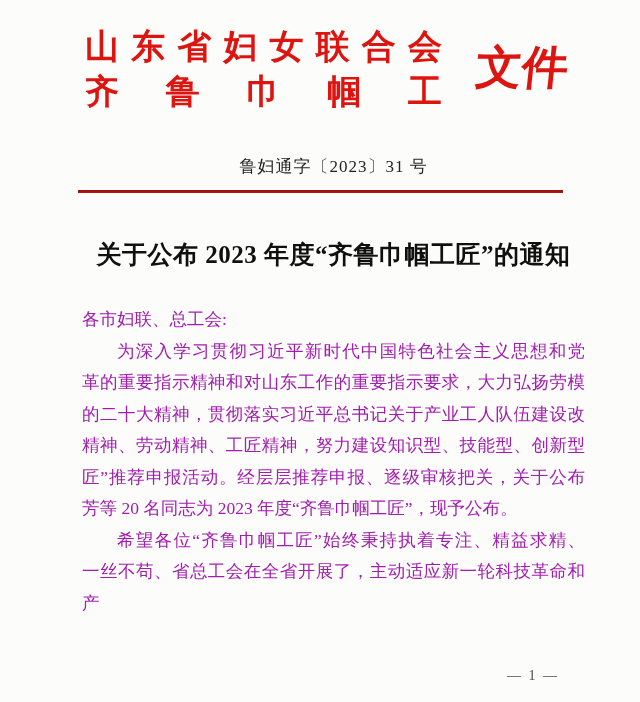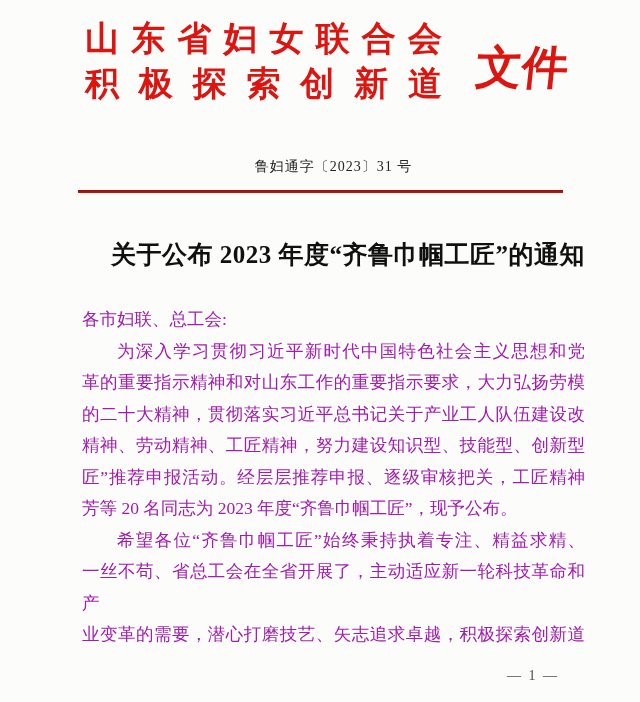--- a/index.html
+++ b/index.html
@@ -8,21 +8,21 @@
     width: 640px;
     height: 702px;
     background: #fcfcfa;
     font-family: "Liberation Serif", "DejaVu Serif", serif;
     overflow: hidden;
     color: #1f1f1f;
   }
   
   .org-lines {
     position: absolute;
-    top: 16px;
+    top: 24px;
     left: 85px;
     width: 357px;
   }
   .org-line {
     font-size: 34px;
     line-height: 45px;
     font-weight: 700;
     color: #dd1510;
     text-align: justify;
     text-align-last: justify;
@@ -38,40 +38,40 @@
     color: #dd1510;
     transform: skewX(-6deg);
     white-space: nowrap;
   }
   .doc-number {
     position: absolute;
     top: 155px;
     left: 82px;
     width: 503px;
     text-align: center;
-    font-size: 14px;
+    font-size: 17px;
     line-height: 24px;
     letter-spacing: 1px;
     color: #242424;
   }
   .red-rule {
     position: absolute;
     top: 190px;
     left: 78px;
     width: 485px;
     height: 3px;
     background: linear-gradient(#8f120b, #c4150c);
   }
   .title {
     position: absolute;
     top: 238px;
     left: 82px;
     width: 503px;
     margin: 0;
-    text-align: right;
+    text-align: center;
     font-size: 25px;
     line-height: 34px;
     font-weight: 700;
     letter-spacing: 0.5px;
     color: #101010;
     white-space: nowrap;
   }
   .body-text {
     position: absolute;
     top: 304px;
@@ -99,39 +99,38 @@
     word-spacing: 4px;
   }
 </style>
 </head>
 <body>
 
 <div class="page">
 
   <div class="org-lines">
     <div class="org-line">山东省妇女联合会</div>
-    <div class="org-line">积极探索创新道</div>
+    <div class="org-line">齐鲁巾帼工</div>
   </div>
 
   <div class="doc-type">文件</div>
 
   <div class="doc-number">鲁妇通字〔2023〕31 号</div>
 
   <div class="red-rule"></div>
 
   <h1 class="title">关于公布 2023 年度“齐鲁巾帼工匠”的通知</h1>
 
   <div class="body-text">
     <div class="line">各市妇联、总工会:</div>
     <div class="line justify indent">为深入学习贯彻习近平新时代中国特色社会主义思想和党</div>
     <div class="line justify">革的重要指示精神和对山东工作的重要指示要求，大力弘扬劳模</div>
     <div class="line justify">的二十大精神，贯彻落实习近平总书记关于产业工人队伍建设改</div>
     <div class="line justify">精神、劳动精神、工匠精神，努力建设知识型、技能型、创新型</div>
-    <div class="line justify">匠”推荐申报活动。经层层推荐申报、逐级审核把关，工匠精神</div>
+    <div class="line justify">匠”推荐申报活动。经层层推荐申报、逐级审核把关，关于公布</div>
     <div class="line">芳等 20 名同志为 2023 年度“齐鲁巾帼工匠”，现予公布。</div>
     <div class="line justify indent">希望各位“齐鲁巾帼工匠”始终秉持执着专注、精益求精、</div>
     <div class="line justify">一丝不苟、省总工会在全省开展了，主动适应新一轮科技革命和产</div>
-    <div class="line justify">业变革的需要，潜心打磨技艺、矢志追求卓越，积极探索创新道</div>
   </div>
 
   <div class="page-number">— 1 —</div>
 
 </div>
 
 </body></html>

